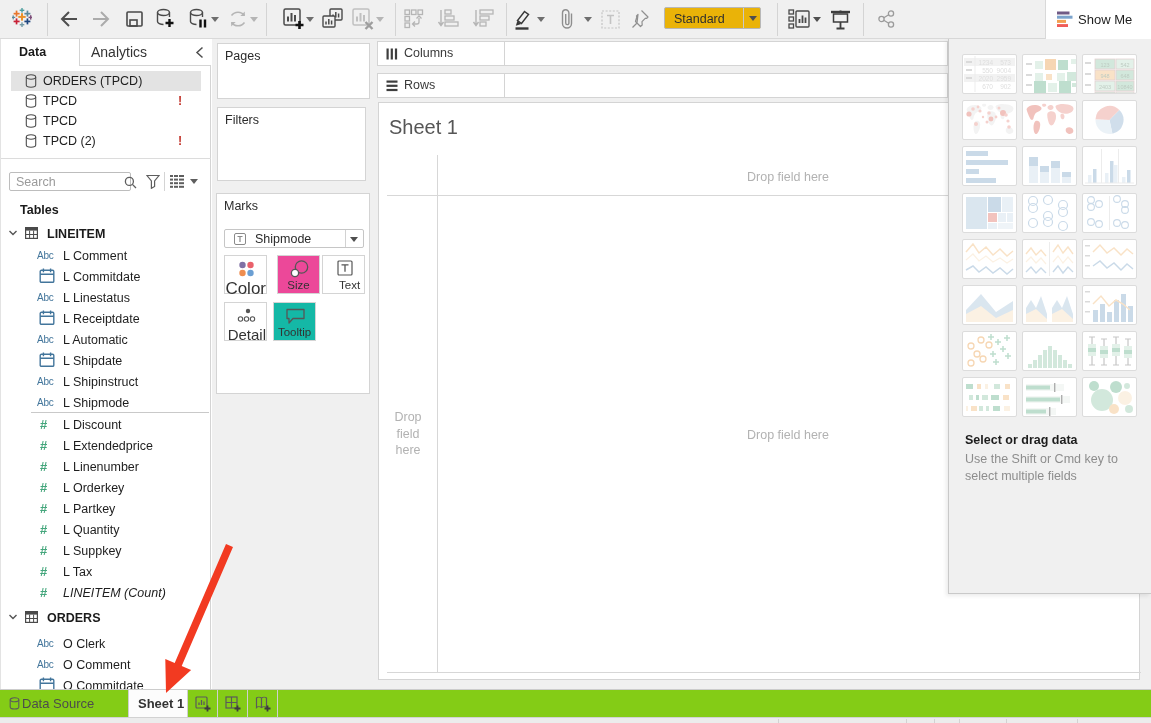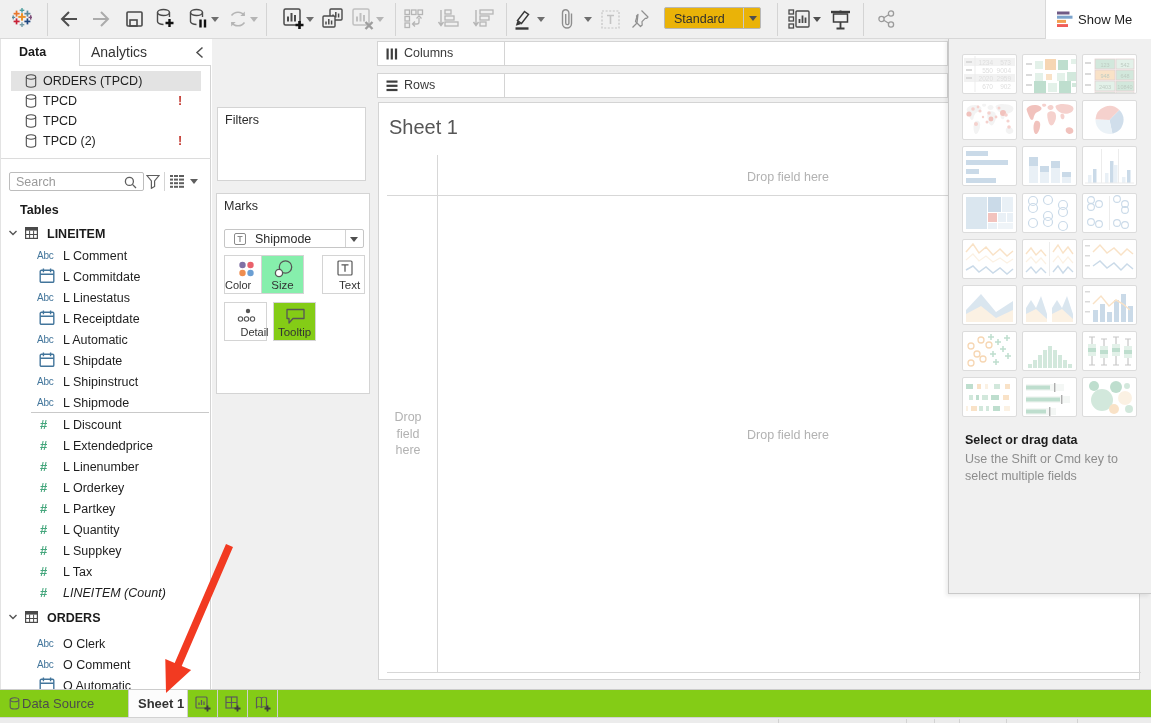--- a/index.html
+++ b/index.html
@@ -246,21 +246,21 @@
     <div class="dsrow" style="top:92px">
         <svg class="abs" style="left:24px;top:3px" width="12" height="14" viewBox="0 0 12 14">
           <ellipse cx="6" cy="3" rx="4.7" ry="2.2" stroke="#4c4c4c" stroke-width="1.1" fill="none"></ellipse>
           <path d="M1.3 3 V11 c0 1.2 2.1 2.2 4.7 2.2 s4.7 -1 4.7 -2.2 V3" stroke="#4c4c4c" stroke-width="1.1" fill="none"></path>
         </svg>
         <span class="txt">TPCD (2)</span>
         <span class="bang">!</span>
       </div>
     <div class="abs" style="left:0;top:119px;width:210px;height:1px;background:#dcdcdc"></div>
 
-    <div class="abs" style="left:8px;top:133px;width:135px;height:19px;border:1px solid #bdbdbd;border-radius:2px;background:#fff">
+    <div class="abs" style="left:8px;top:133px;width:122px;height:19px;border:1px solid #bdbdbd;border-radius:2px;background:#fff">
       <span class="abs" style="left:6px;top:2px;font-size:12.5px;color:#9a9a9a">Search</span>
       <svg class="abs" style="left:114px;top:3px" width="13" height="13" viewBox="0 0 13 13">
           <circle cx="5.4" cy="5.4" r="4" stroke="#5e5e5e" stroke-width="1.3" fill="none"></circle>
           <path d="M8.4 8.4 L12 12" stroke="#5e5e5e" stroke-width="1.3"></path>
         </svg>
     </div>
     <svg class="abs" style="left:145px;top:135px" width="14" height="15" viewBox="0 0 14 15">
         <path d="M1 1.5 h12 L8.6 7 v5.5 l-3.2 1.8 V7 z" stroke="#5e5e5e" stroke-width="1.2" fill="none"></path>
       </svg>
     <div class="abs" style="left:163px;top:133px;width:1px;height:19px;background:#d4d4d4"></div>
@@ -386,24 +386,27 @@
       </div>
     <div class="fieldrow" style="top:614.5px">
         <span class="abc">Abc</span>
         <span class="txt">O Comment</span>
       </div>
     <div class="fieldrow" style="top:635.5px">
         <svg class="ficon" style="left:37px;top:2px" width="13" height="13" viewBox="0 0 13 13">
           <rect x="0.6" y="2" width="11.8" height="10.4" rx="1" stroke="#42759b" stroke-width="1.2" fill="none"></rect>
           <path d="M3.4 0.5 V3.6 M9.6 0.5 V3.6 M0.6 5.4 H12.4" stroke="#42759b" stroke-width="1.2"></path>
         </svg>
-        <span class="txt">O Automatic</span>
+        <span class="txt">O Commitdate</span>
       </div>
   </div>
   <div id="midpanel">
+    <div class="card" style="left:5px;top:4px;width:153px;height:56px">
+        <span class="cardlabel">Pages</span>
+      </div>
     <div class="card" style="left:5px;top:68px;width:149px;height:74px">
         <span class="cardlabel">Filters</span>
       </div>
     <div class="card" style="left:4px;top:154px;width:154px;height:201px">
       <span class="cardlabel">Marks</span>
 
       <div class="abs" style="left:7px;top:35px;width:140px;height:19px;background:#fff;border:1px solid #c6c6c6;border-radius:2px">
         <svg class="abs" style="left:9px;top:3px" width="12" height="12" viewBox="0 0 12 12">
             <rect x="0.5" y="0.5" width="11" height="11" rx="1.5" stroke="#8a8a8a" stroke-width="1" fill="none"></rect>
             <path d="M3.5 3.5 h5 M6 3.5 v5.5" stroke="#8a8a8a" stroke-width="1.2" fill="none"></path>
@@ -413,23 +416,23 @@
         <div class="tcaret" style="left:125px;top:7px;border-top-color:#4f4f4f"></div>
       </div>
 
       <div class="abs" style="left:7px;top:61px;width:43px;height:39px;background:#fff;border:1px solid #d4d4d4">
         <svg class="abs" style="left:10px;top:4px" width="22" height="18" viewBox="0 0 22 18">
             <circle cx="7.5" cy="5" r="3.2" fill="#8071a5"></circle>
             <circle cx="15.5" cy="5" r="3.2" fill="#e9616b"></circle>
             <circle cx="7.5" cy="13" r="3.2" fill="#ee8d50"></circle>
             <circle cx="15.5" cy="13" r="3.2" fill="#6b9fd3"></circle>
           </svg>
-        <span class="abs" style="left:0;top:23px;width:41px;text-align:left;font-size:11px;color:#333">Color</span>
-      </div>
-      <div class="abs" style="left:44px;top:61px;width:43px;height:39px;background:#86efac;border:1px solid #d4d4d4">
+        <span class="abs" style="left:0;top:23px;width:41px;text-align:right;font-size:17px;color:#333">Color</span>
+      </div>
+      <div class="abs" style="left:60px;top:61px;width:43px;height:39px;background:#ec4899;border:1px solid #d4d4d4">
         <svg class="abs" style="left:12px;top:3px" width="20" height="19" viewBox="0 0 20 19">
             <circle cx="11.5" cy="8" r="6.2" stroke="#565656" stroke-width="1.3" fill="none"></circle>
             <circle cx="5" cy="14" r="3.6" stroke="#565656" stroke-width="1.3" fill="#fff"></circle>
           </svg>
         <span class="abs" style="left:0;top:23px;width:41px;text-align:center;font-size:11.5px;color:#333">Size</span>
       </div>
       <div class="abs" style="left:105px;top:61px;width:43px;height:39px;background:#fff;border:1px solid #d4d4d4">
         <svg class="abs" style="left:14px;top:4px" width="16" height="16" viewBox="0 0 16 16">
             <rect x="1" y="1" width="14" height="14" rx="1" stroke="#565656" stroke-width="1.2" fill="none"></rect>
             <path d="M4.5 4.8 h7 M8 4.8 v7" stroke="#565656" stroke-width="1.3" fill="none"></path>
@@ -437,23 +440,23 @@
         <span class="abs" style="left:16px;top:23px;width:41px;text-align:left;font-size:11.5px;color:#333">Text</span>
       </div>
 
       <div class="abs" style="left:7px;top:108px;width:43px;height:39px;background:#fff;border:1px solid #d4d4d4">
         <svg class="abs" style="left:10px;top:4px" width="22" height="17" viewBox="0 0 22 17">
             <circle cx="13" cy="4" r="2.2" fill="#565656"></circle>
             <circle cx="5.5" cy="12" r="2.2" stroke="#565656" stroke-width="1.1" fill="none"></circle>
             <circle cx="11.5" cy="12" r="2.2" stroke="#565656" stroke-width="1.1" fill="none"></circle>
             <circle cx="17.5" cy="12" r="2.2" stroke="#565656" stroke-width="1.1" fill="none"></circle>
           </svg>
-        <span class="abs" style="left:9px;top:23px;width:41px;text-align:center;font-size:11px;color:#333">Detail</span>
-      </div>
-      <div class="abs" style="left:56px;top:108px;width:43px;height:39px;background:#84cc16;border:1px solid #d4d4d4">
+        <span class="abs" style="left:0;top:23px;width:41px;text-align:right;font-size:15px;color:#333">Detail</span>
+      </div>
+      <div class="abs" style="left:56px;top:108px;width:43px;height:39px;background:#14b8a6;border:1px solid #d4d4d4">
         <svg class="abs" style="left:11px;top:5px" width="21" height="17" viewBox="0 0 21 17">
             <path d="M2 1.5 h17 v9 h-11 l-4 4.5 v-4.5 h-2 z" stroke="#565656" stroke-width="1.3" fill="none" stroke-linejoin="round"></path>
           </svg>
         <span class="abs" style="left:0;top:23px;width:41px;text-align:center;font-size:11.5px;color:#333">Tooltip</span>
       </div>
     </div>
   </div>
   <div id="canvas">
     <div class="shelf" style="top:2px">
       <svg class="abs" style="left:8px;top:6px" width="12" height="12" viewBox="0 0 12 12">

